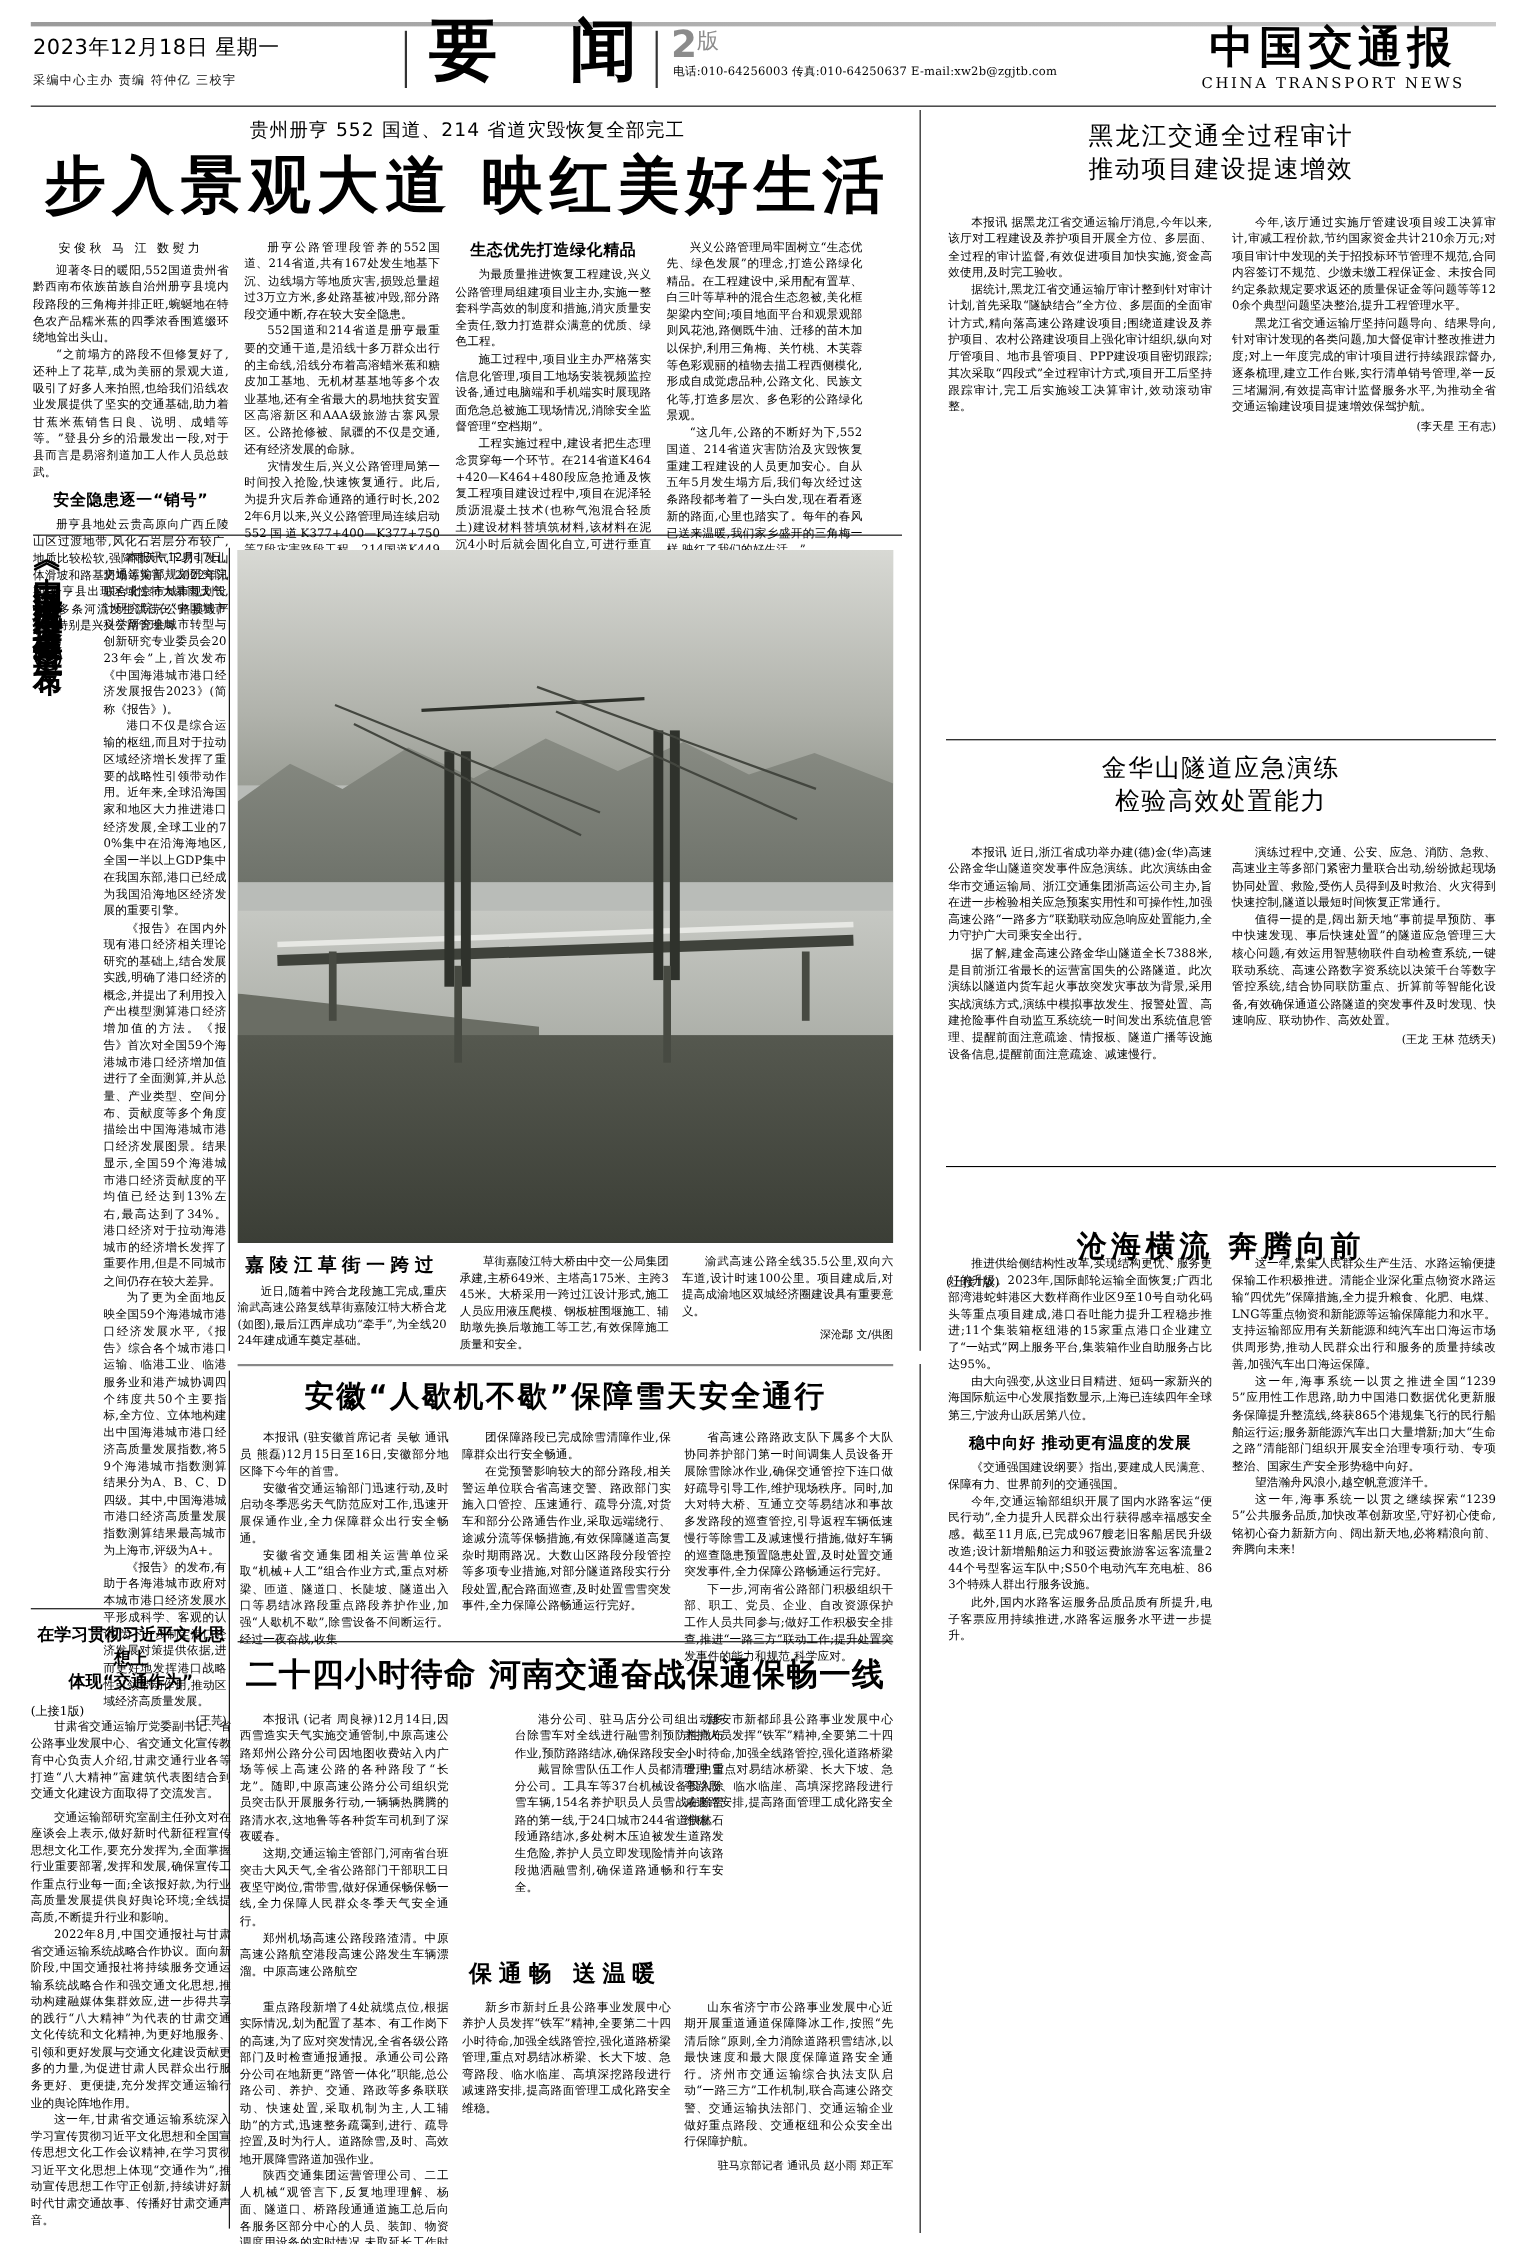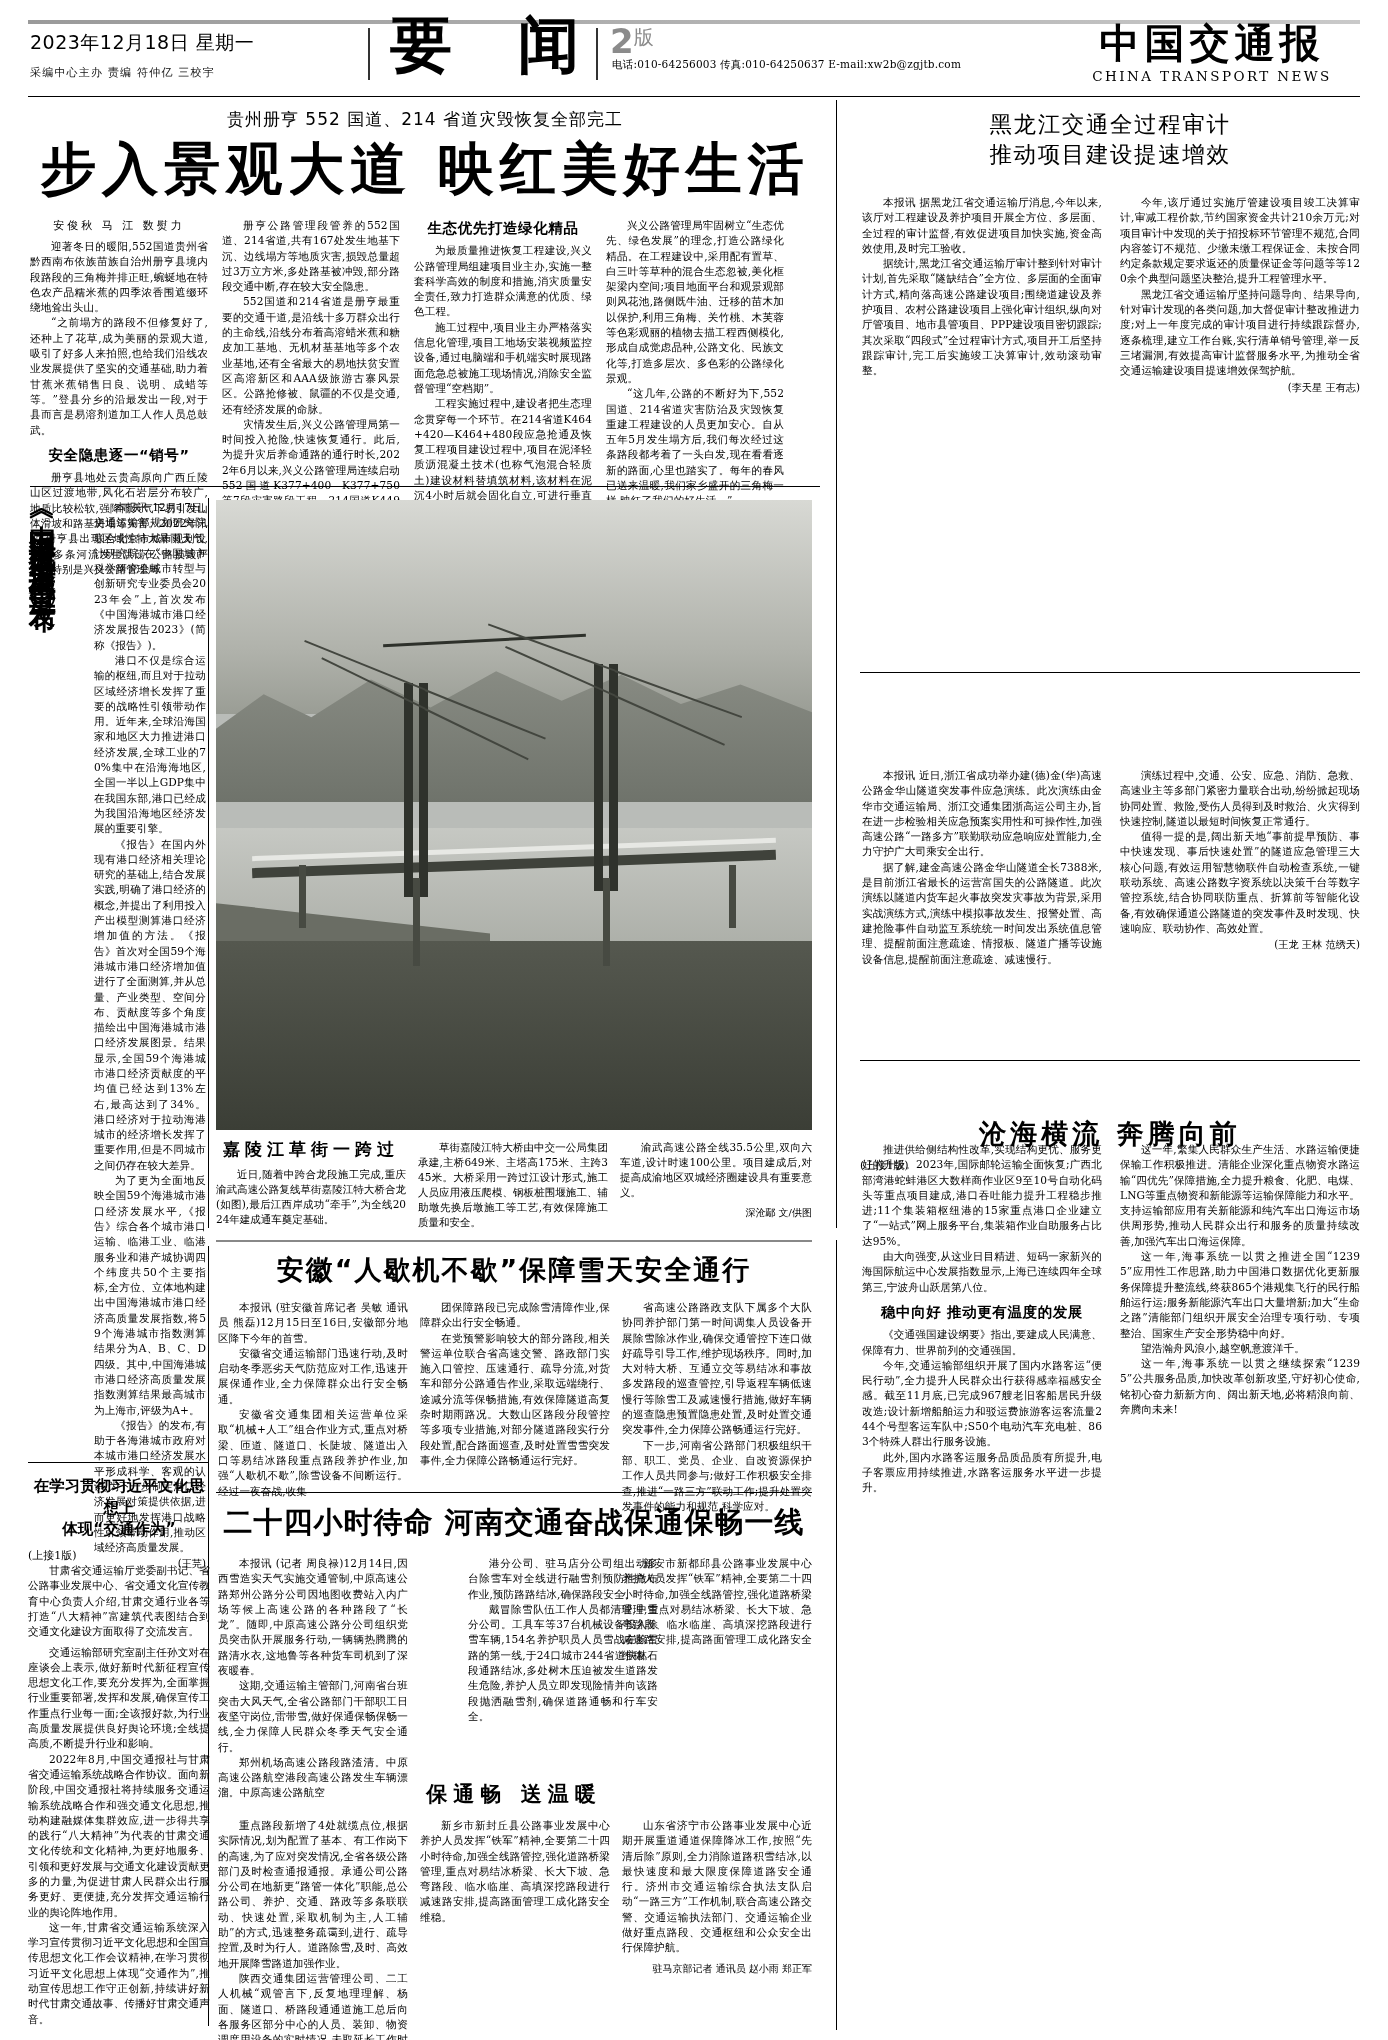--- a/index.html
+++ b/index.html
@@ -171,20 +171,24 @@
     <p class="body">据统计,黑龙江省交通运输厅审计整到针对审计计划,首先采取“隧缺结合”全方位、多层面的全面审计方式,精向落高速公路建设项目;围绕道建设及养护项目、农村公路建设项目上强化审计组织,纵向对厅管项目、地市县管项目、PPP建设项目密切跟踪;其次采取“四段式”全过程审计方式,项目开工后坚持跟踪审计,完工后实施竣工决算审计,效动滚动审整。</p>
   </div>
   <div style="position:absolute;left:1120px;top:195px;width:240px;">
     <p class="body">今年,该厅通过实施厅管建设项目竣工决算审计,审减工程价款,节约国家资金共计210余万元;对项目审计中发现的关于招投标环节管理不规范,合同内容签订不规范、少缴未缴工程保证金、未按合同约定条款规定要求返还的质量保证金等问题等等120余个典型问题坚决整治,提升工程管理水平。</p>
     <p class="body">黑龙江省交通运输厅坚持问题导向、结果导向,针对审计发现的各类问题,加大督促审计整改推进力度;对上一年度完成的审计项目进行持续跟踪督办,逐条梳理,建立工作台账,实行清单销号管理,举一反三堵漏洞,有效提高审计监督服务水平,为推动全省交通运输建设项目提速增效保驾护航。</p>
     <div class="sign">(李天星  王有志)</div>
   </div>
 
   <div class="col-rule hrule" style="left:860px;top:672px;width:500px;"></div>
 
+  <div style="position:absolute;left:860px;top:684px;width:500px;">
+    <div class="secthead thin">金华山隧道应急演练</div>
+    <div class="secthead thin">检验高效处置能力</div>
+  </div>
   <div style="position:absolute;left:862px;top:768px;width:240px;">
     <p class="body">本报讯  近日,浙江省成功举办建(德)金(华)高速公路金华山隧道突发事件应急演练。此次演练由金华市交通运输局、浙江交通集团浙高运公司主办,旨在进一步检验相关应急预案实用性和可操作性,加强高速公路“一路多方”联勤联动应急响应处置能力,全力守护广大司乘安全出行。</p>
     <p class="body">据了解,建金高速公路金华山隧道全长7388米,是目前浙江省最长的运营富国失的公路隧道。此次演练以隧道内货车起火事故突发灾事故为背景,采用实战演练方式,演练中模拟事故发生、报警处置、高建抢险事件自动监互系统统一时间发出系统值息管理、提醒前面注意疏途、情报板、隧道广播等设施设备信息,提醒前面注意疏途、减速慢行。</p>
   </div>
   <div style="position:absolute;left:1120px;top:768px;width:240px;">
     <p class="body">演练过程中,交通、公安、应急、消防、急救、高速业主等多部门紧密力量联合出动,纷纷掀起现场协同处置、救险,受伤人员得到及时救治、火灾得到快速控制,隧道以最短时间恢复正常通行。</p>
     <p class="body">值得一提的是,阔出新天地“事前提早预防、事中快速发现、事后快速处置”的隧道应急管理三大核心问题,有效运用智慧物联件自动检查系统,一键联动系统、高速公路数字资系统以决策千台等数字管控系统,结合协同联防重点、折算前等智能化设备,有效确保通道公路隧道的突发事件及时发现、快速响应、联动协作、高效处置。</p>
     <div class="sign">(王龙  王林  范绣天)</div>
   </div>
 

